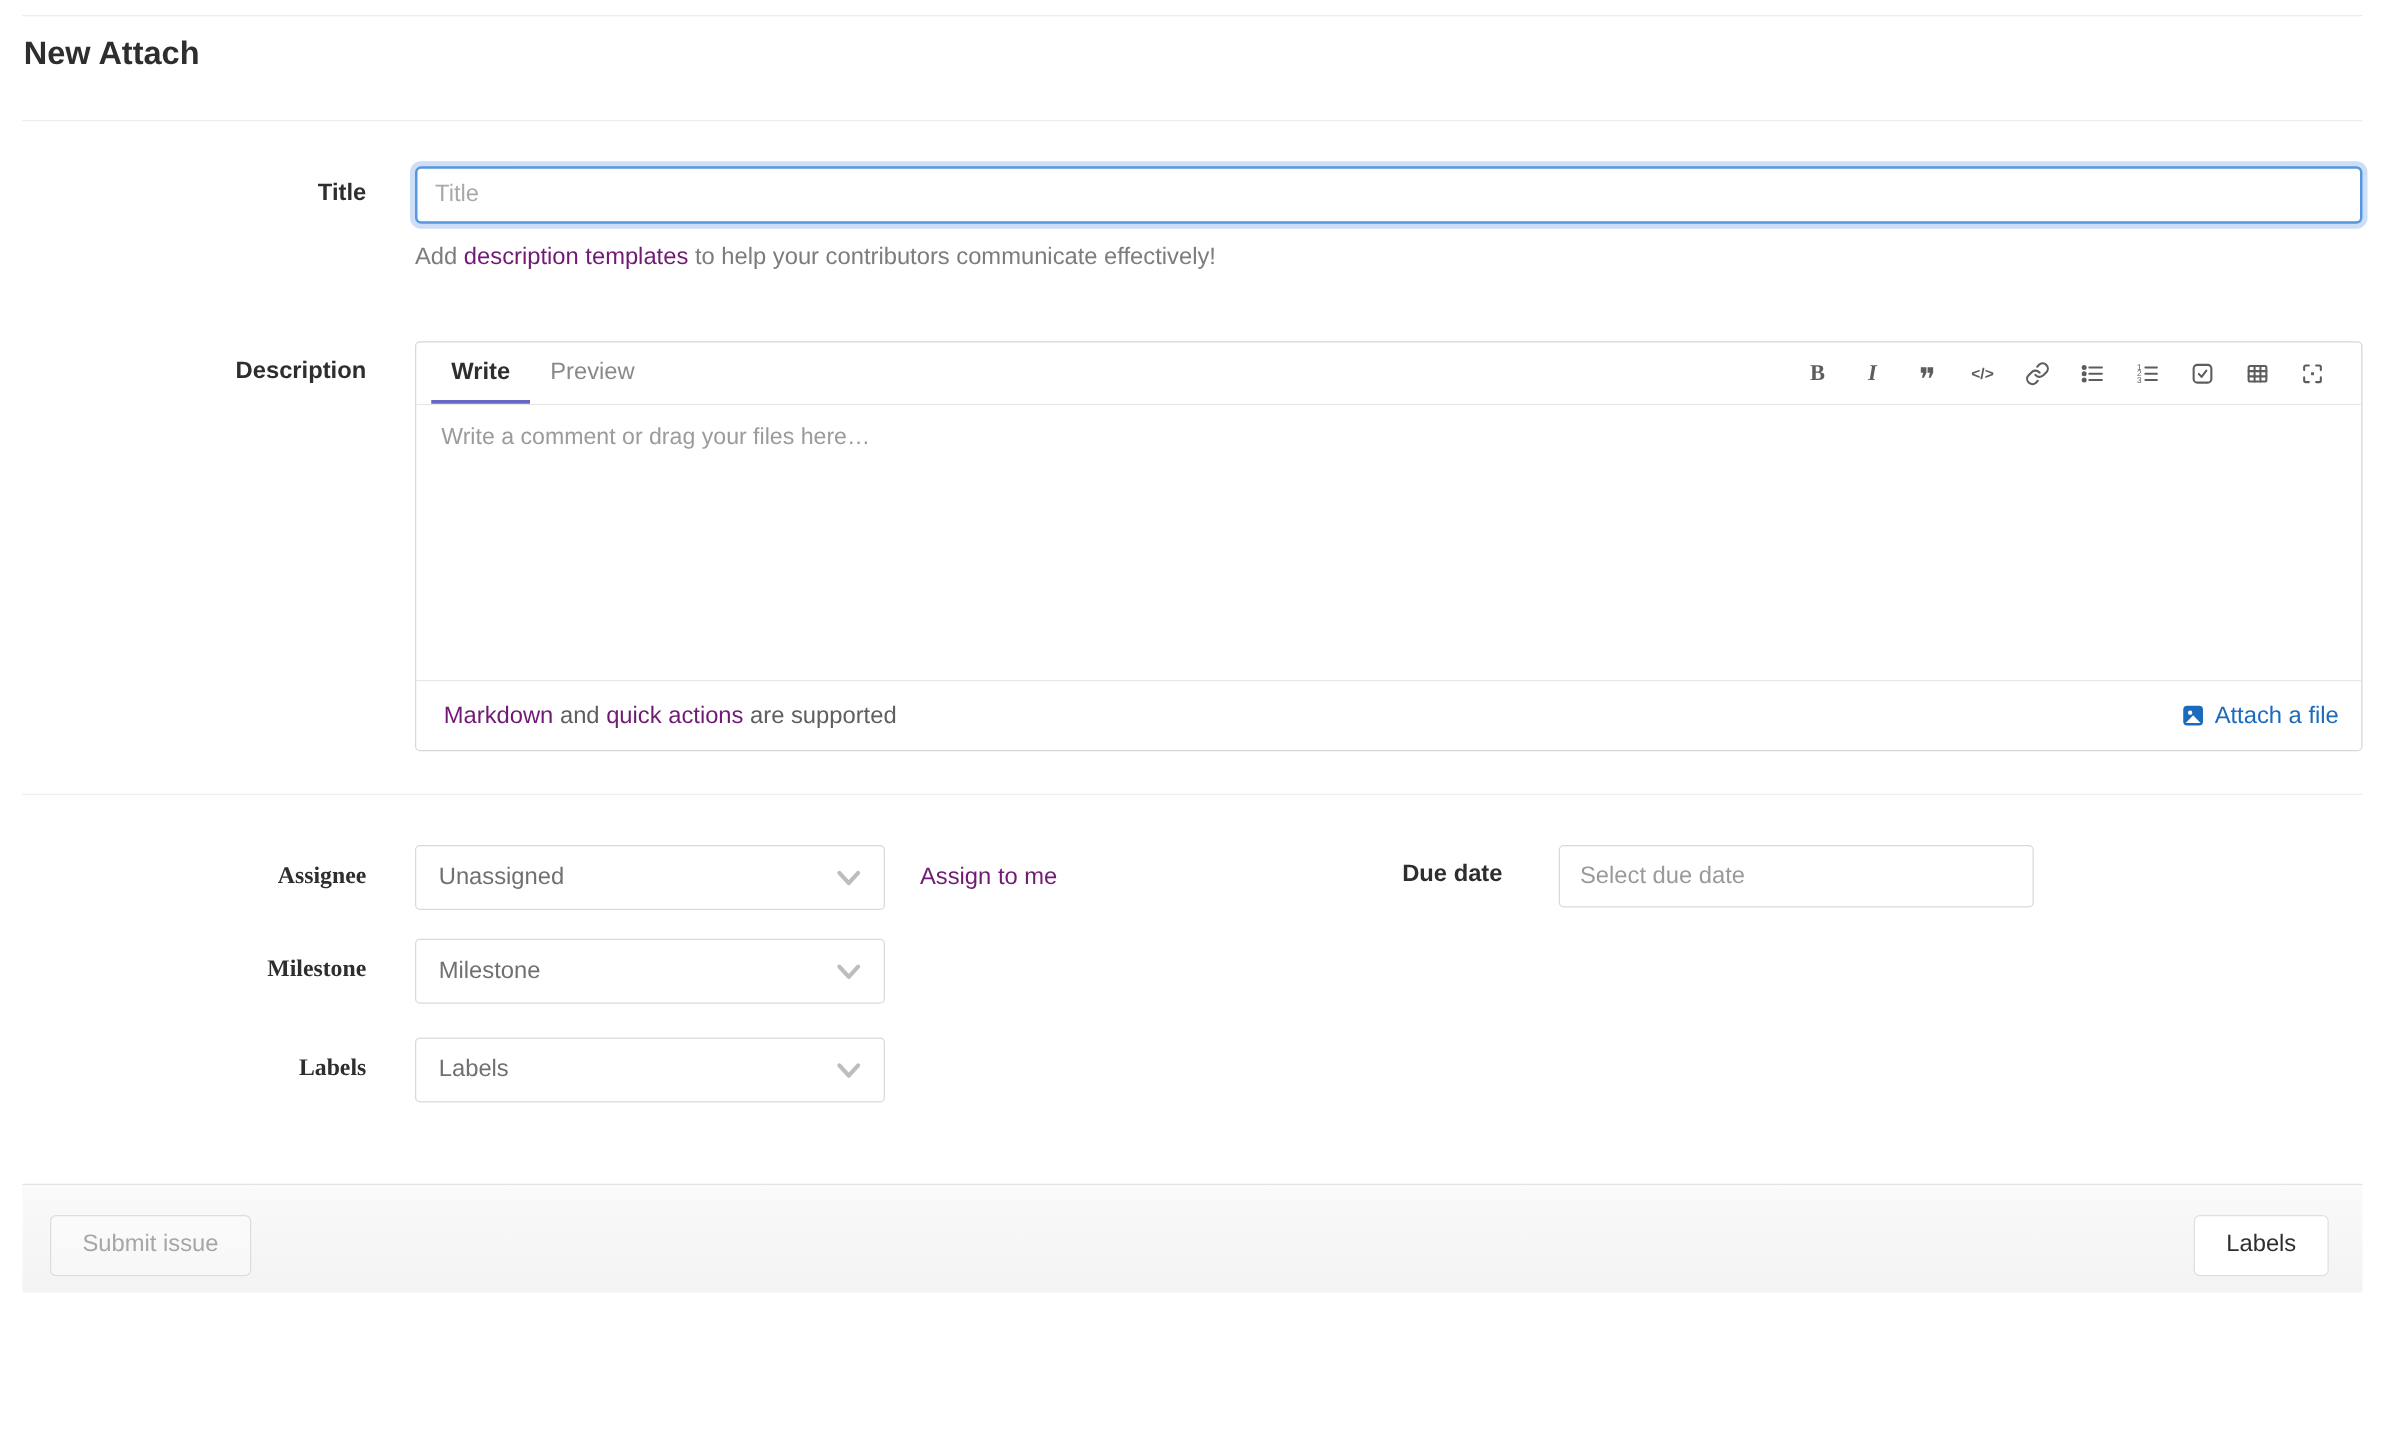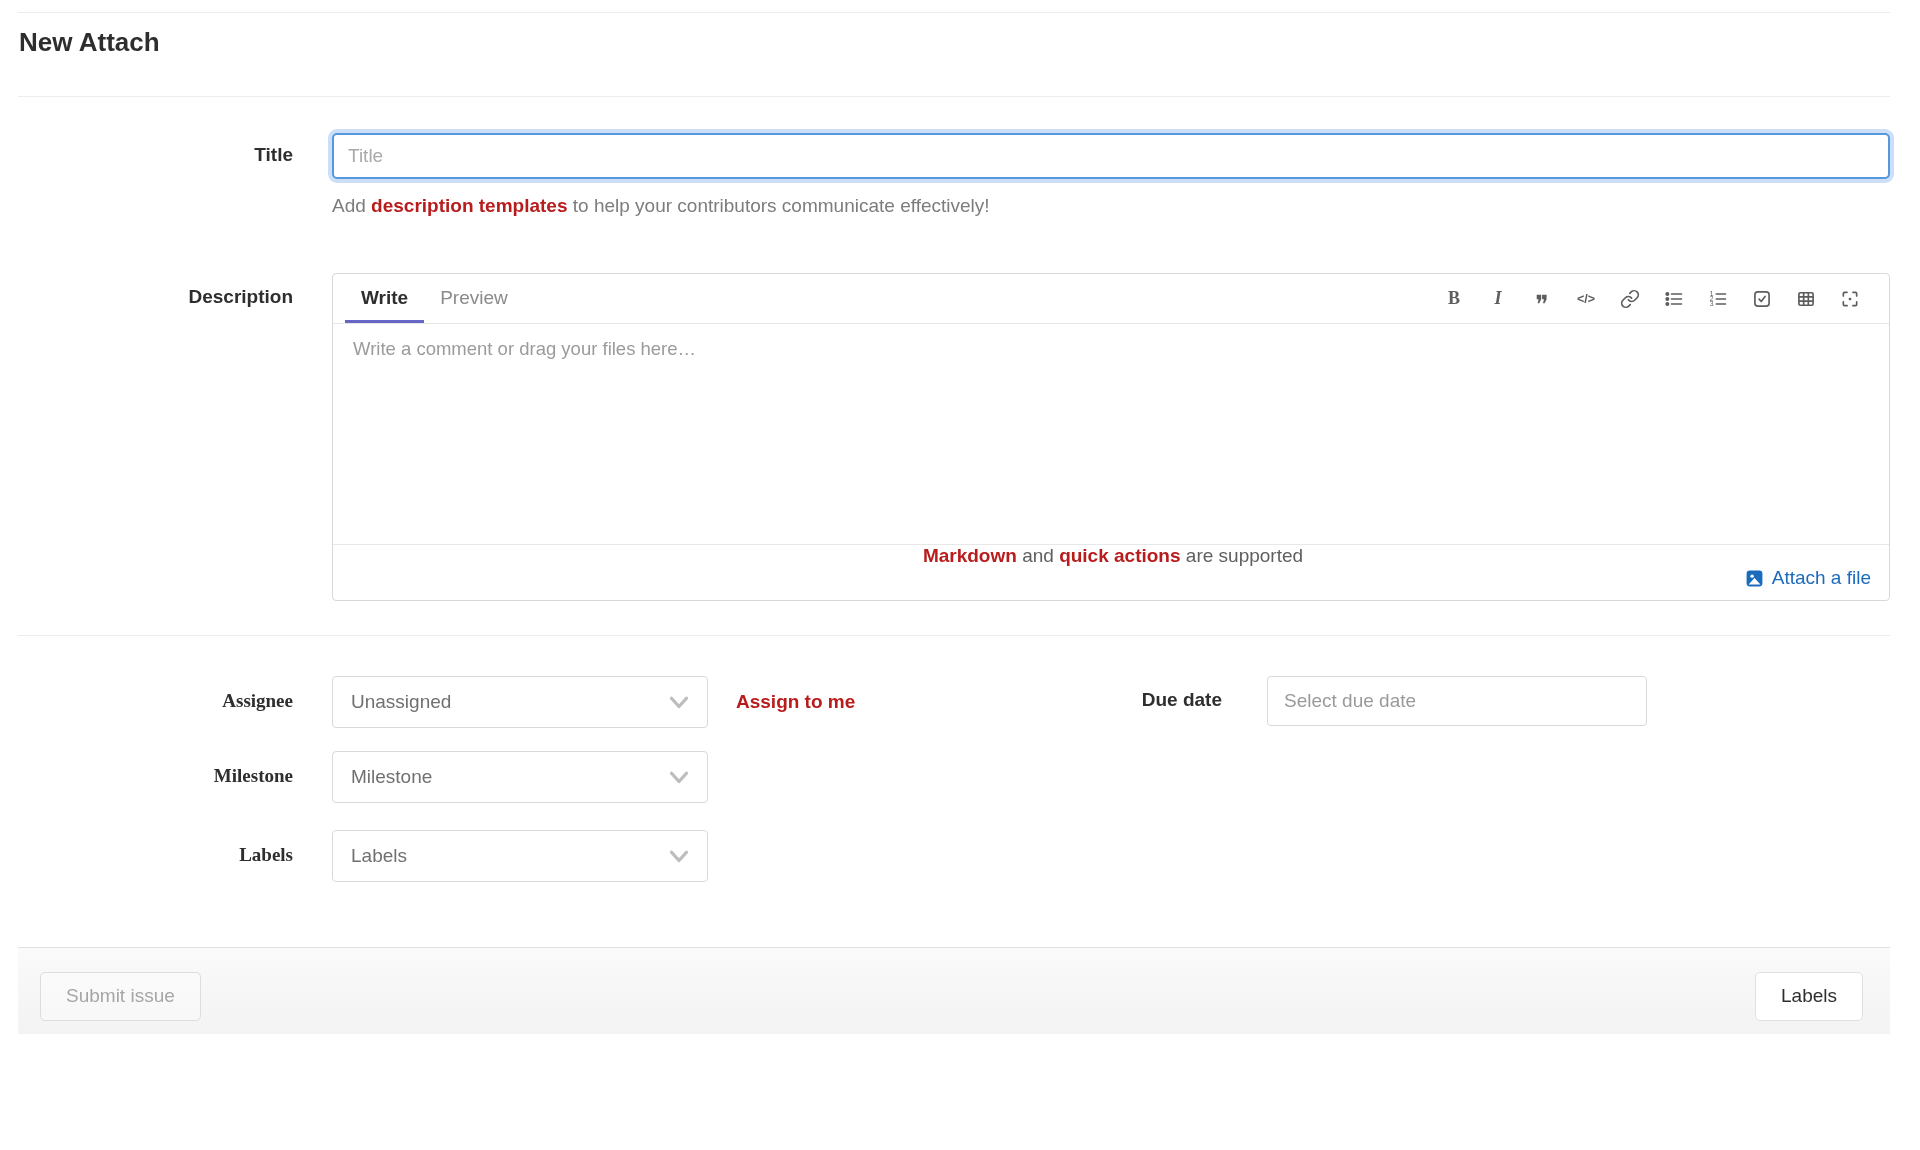--- a/index.html
+++ b/index.html
@@ -26,21 +26,21 @@
   .title-row { margin-top:36px; }
   .title-row .row-label { padding-top:11px; }
   .title-input {
     flex:1; height:46px; border:2px solid #5697dd; border-radius:5px;
     box-shadow:0 0 0 4px rgba(111,164,229,.35);
     padding:0 14px; font-size:19px; font-family:"Liberation Sans",sans-serif;
     color:#2e2e2e; outline:none;
   }
   .title-input::placeholder { color:#a9a9a9; }
   .help-text { margin:16px 0 0 314px; color:#7c7c7c; }
-  a.link { color:#b91c1c; text-decoration:none; cursor:pointer;font-weight:bold; }
+  a.link { color:#701a75; text-decoration:none; cursor:pointer; }
 
   
   .desc-row { margin-top:56px; }
   .desc-row .row-label { padding-top:13px; }
   .md-area { flex:1; border:1px solid #d8d8d8; border-radius:4px; background:#fff; }
   .md-header {
     display:flex; align-items:stretch; height:50px;
     border-bottom:1px solid #e6e6e6; border-radius:4px 4px 0 0;
   }
   .tabs { display:flex; padding-left:12px; }
@@ -60,21 +60,21 @@
   .tb-code { font-size:12.5px; font-weight:700; }
   .tb-svg { stroke:#5d5d5d; fill:none; stroke-width:2; stroke-linecap:round; stroke-linejoin:round; }
   .md-body { height:220px; padding:14px 20px; }
   .md-textarea {
     width:100%; height:100%; border:none; outline:none; resize:none; padding:0;
     font-family:Liberation Sans, sans-serif; font-size:18.5px; color:#2e2e2e; background:transparent;
   }
   .md-textarea::placeholder { color:#9b9b9b; }
   .md-footer {
     border-top:1px solid #e8e8e8; height:56px; display:flex; align-items:center;
-    padding:0 18px 0 22px; font-size:19px; color:#5f5f5f;flex-direction:column;
+    padding:0 18px 0 22px; font-size:19px; color:#5f5f5f;
   }
   .attach-link { margin-left:auto; display:flex; align-items:center; gap:8px; color:#1b6bbd; cursor:pointer; text-decoration:none; }
 
   
   .conf-row { margin-top:70px; align-items:flex-start; }
   .conf-spacer { width:314px; min-width:314px; }
   .checkbox {
     width:18px; height:18px; margin:2px 0 0 6px; border:1px solid #c2c2c2; border-radius:3px;
     background:#f2f2f2; flex:none; cursor:pointer;
   }
@@ -86,21 +86,21 @@
   .meta-row.first { margin-top:40px; }
   .meta-row.last { margin-top:27px; }
   .meta-row .row-label { padding-top:14px;font-family:Liberation Serif, serif; }
   .dropdown {
     width:376px; height:52px; border:1px solid #d9d9d9; border-radius:4px; background:#fff;
     display:flex; align-items:center; padding:0 16px 0 18px; color:#707070; font-size:19px;
     cursor:pointer; position:relative;
   }
   .dropdown .chev { margin-left:auto; display:flex; }
   .assign-link { margin-left:28px; align-self:center; }
-  .due-group { position:absolute; left:994px; top:0; display:flex; }
+  .due-group { position:absolute; left:974px; top:0; display:flex; }
   .due-label {
     width:255px; text-align:right; padding-right:45px; padding-top:13px;
     font-weight:700; font-size:19px;
   }
   .due-input {
     width:380px; height:50px; border:1px solid #d9d9d9; border-radius:4px;
     padding:0 16px; font-size:19px; font-family:"Liberation Sans",sans-serif; color:#1d4ed8; outline:none;
   }
   .due-input::placeholder { color:#9a9a9a; }
 

